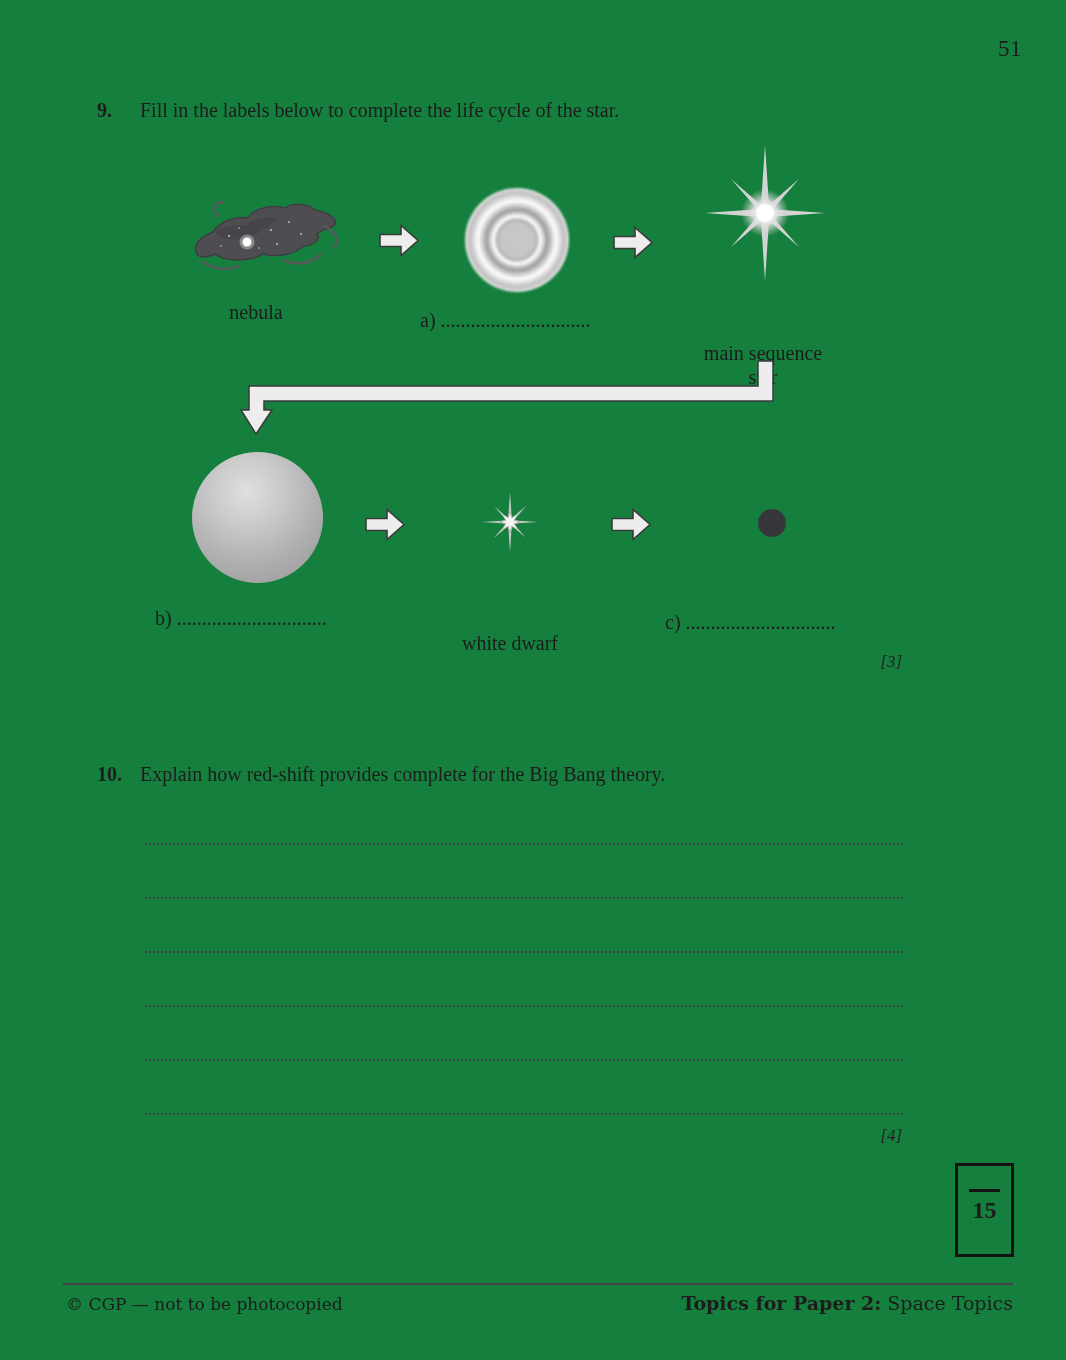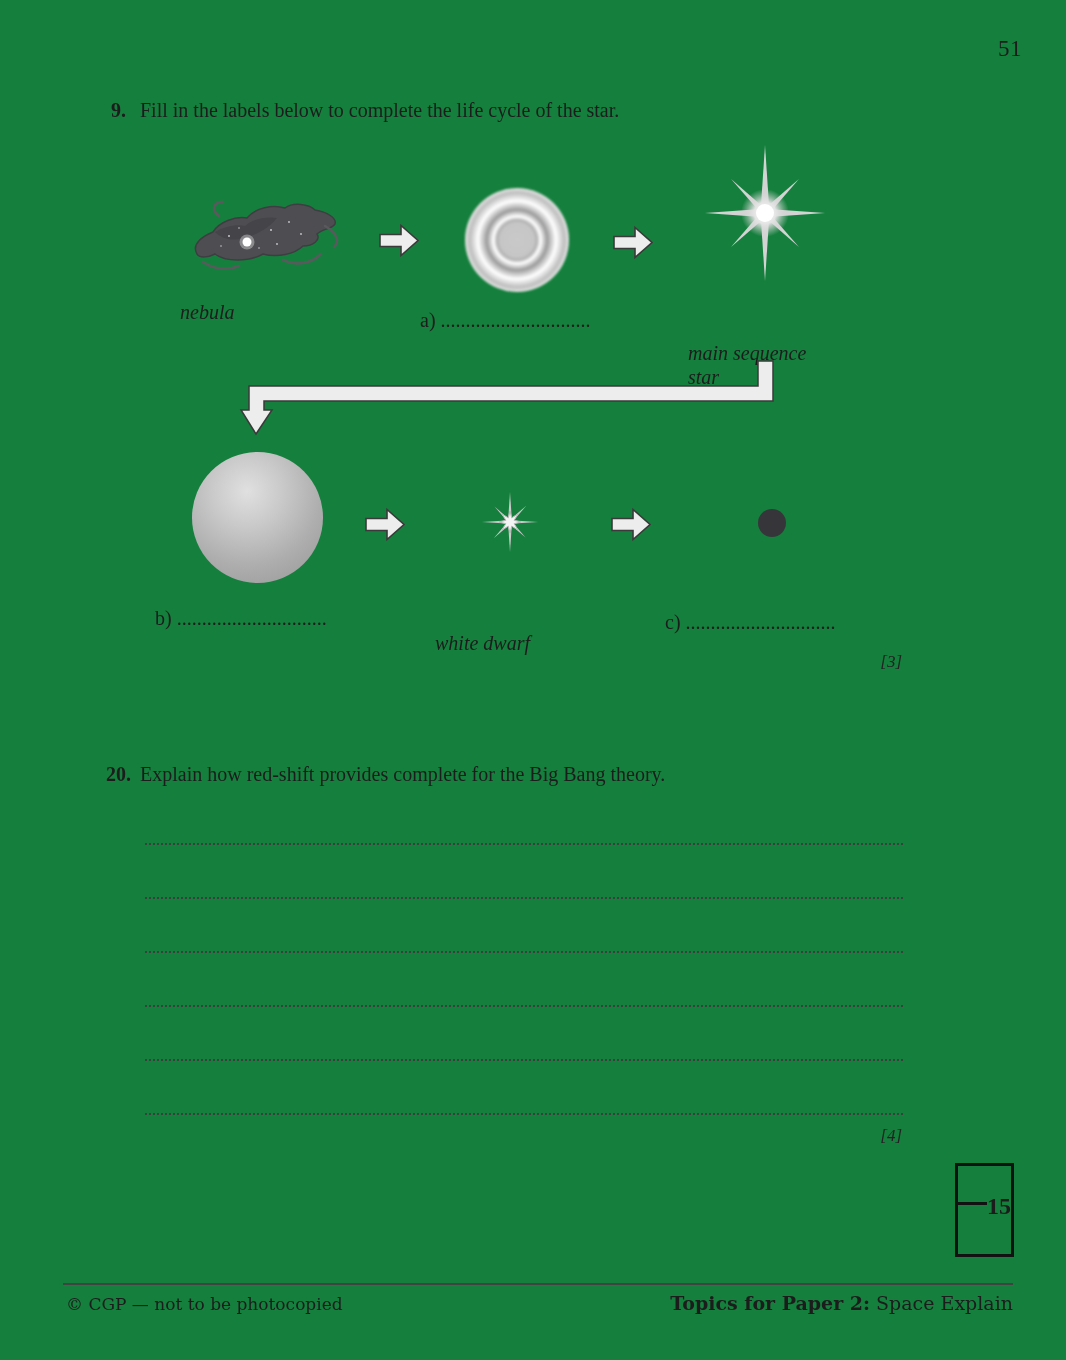--- a/index.html
+++ b/index.html
@@ -3,42 +3,42 @@
 <meta charset="utf-8">
 <style>
   * { margin:0; padding:0; box-sizing:border-box; }
   html,body { background:#ffffff; }
   .page {
     position:relative; width:1066px; height:1360px; background:#15803d;
     font-family:"Liberation Serif", serif; color:#1c1c1c; overflow:hidden;
   }
   .abs { position:absolute; }
   .page-number { top:36px; right:44px; font-size:23px; letter-spacing:.5px; }
-  .q-row { font-size:20px; white-space:nowrap;text-align:center; }
+  .q-row { font-size:20px; white-space:nowrap; }
   .q-num { display:inline-block; width:43px; font-weight:bold; }
   .diagram-label { font-size:20px; white-space:nowrap; }
-  .center-label { line-height:24px;font-style:italic; }
+  .center-label { text-align:center; line-height:24px; }
   .marks { font-size:17px; font-style:italic; text-align:right; width:82px; color:#222; }
   .protostar {
     width:104px; height:104px; border-radius:50%;
     background: radial-gradient(circle,
       #c9c9c9 0%, #c6c6c6 23%, #b2b2b2 27%, #ffffff 32%,
       #9c9c9c 41%, #ffffff 53%, #bfbfbf 64%, #ffffff 76%, #ffffff 100%);
     filter: blur(1.2px);
   }
   .red-giant {
     width:131px; height:131px; border-radius:50%;
     background: radial-gradient(circle at 42% 30%,
       #e0e0e0 0%, #c9c9c9 30%, #aeaeae 62%, #9d9d9d 88%, #a6a6a6 100%);
   }
   .black-dot { width:28px; height:28px; border-radius:50%; background:#36363a; }
   .ans-line { left:145px; width:758px; height:0; border-bottom:2px dotted #3e3e3e; }
   .score-box {
     left:955px; top:1163px; width:59px; height:94px;
-    border:3px solid #121212; display:flex; flex-direction:row;
+    border:3px solid #121212; display:flex; flex-direction:column;
     align-items:center; justify-content:center; padding-bottom:8px;
   }
   .score-line { width:31px; border-top:3px solid #121212; margin-bottom:5px; }
   .score-total { font-size:24px; font-weight:bold; }
   .footer-rule { left:63px; top:1283px; width:950px; height:2px; background:#424242; }
   .footer-left { left:66px; top:1294px; font-family:"DejaVu Serif", serif; font-size:17px;text-align:center; }
   .footer-right { right:53px; top:1292px; font-family:"DejaVu Serif", serif; font-size:19px; white-space:nowrap; }
   .footer-right .bold { font-weight:bold; }
   svg { display:block; }
 </style>
@@ -158,36 +158,36 @@
 
   <div class="abs black-dot" style="left:758px; top:509px;"></div>
 
   <div class="abs diagram-label" style="left:155px; top:607px;">b) ..............................</div>
   <div class="abs diagram-label center-label" style="left:435px; top:631px; width:150px;">white dwarf</div>
   <div class="abs diagram-label" style="left:665px; top:611px;">c) ..............................</div>
 
   <div class="abs marks" style="left:820px; top:652px;">[3]</div>
 
   <div class="abs q-row" style="left:97px; top:763px;">
-    <span class="q-num">20.</span><span>Explain how red-shift provides complete for the Big Bang theory.</span>
+    <span class="q-num">10.</span><span>Explain how red-shift provides complete for the Big Bang theory.</span>
   </div>
 
   <div class="abs ans-line" style="top:843px;"></div>
   <div class="abs ans-line" style="top:897px;"></div>
   <div class="abs ans-line" style="top:951px;"></div>
   <div class="abs ans-line" style="top:1005px;"></div>
   <div class="abs ans-line" style="top:1059px;"></div>
   <div class="abs ans-line" style="top:1113px;"></div>
 
   <div class="abs marks" style="left:820px; top:1126px;">[4]</div>
 
   <div class="abs score-box">
     <div class="score-line"></div>
     <div class="score-total">15</div>
   </div>
 
   <div class="abs footer-rule"></div>
   <div class="abs footer-left">© CGP — not to be photocopied</div>
   <div class="abs footer-right">
-    <span class="bold">Topics for Paper 2:</span><span> Space Explain</span>
+    <span class="bold">Topics for Paper 2:</span><span> Space Topics</span>
   </div>
 
 </div>
 
 </body></html>

